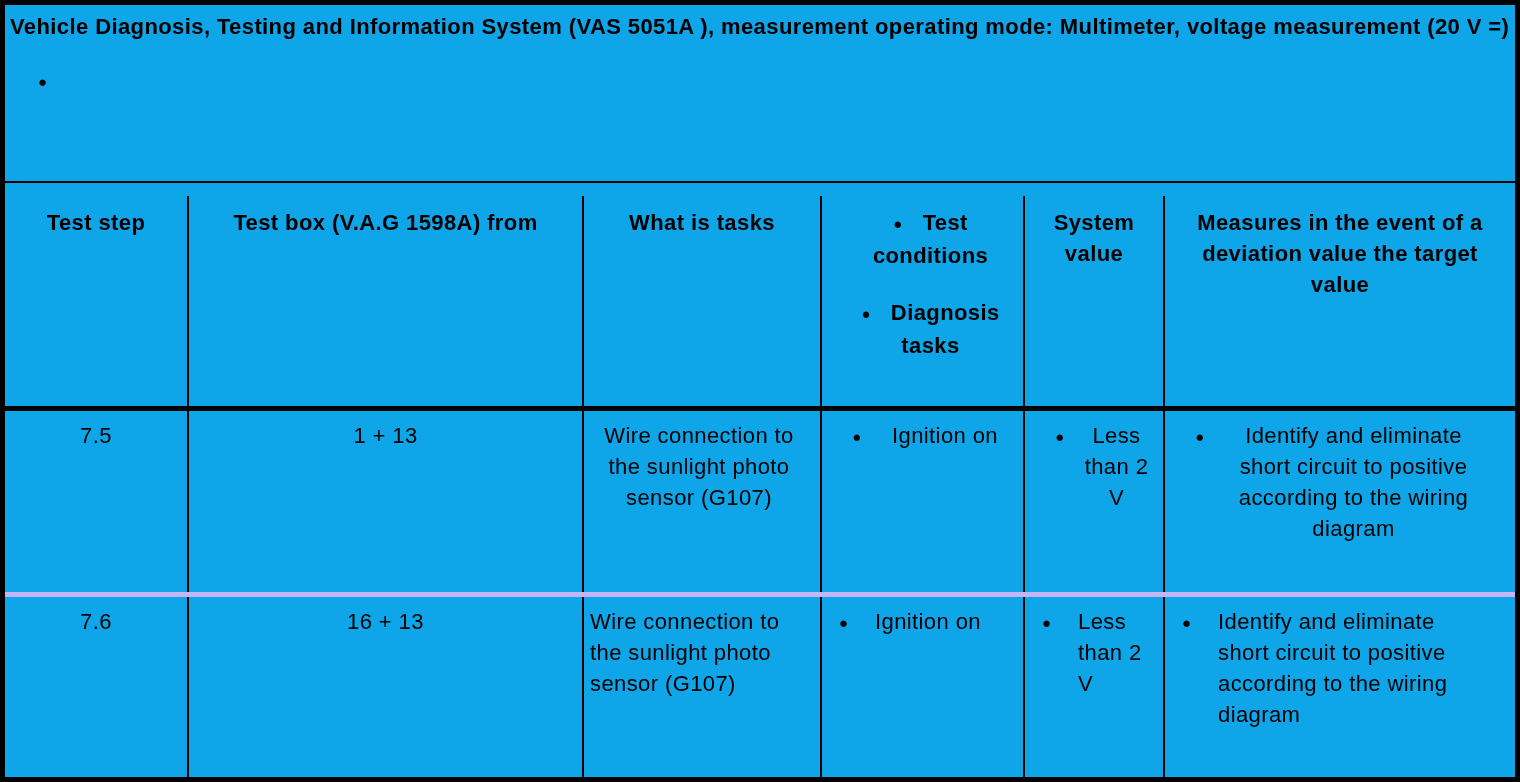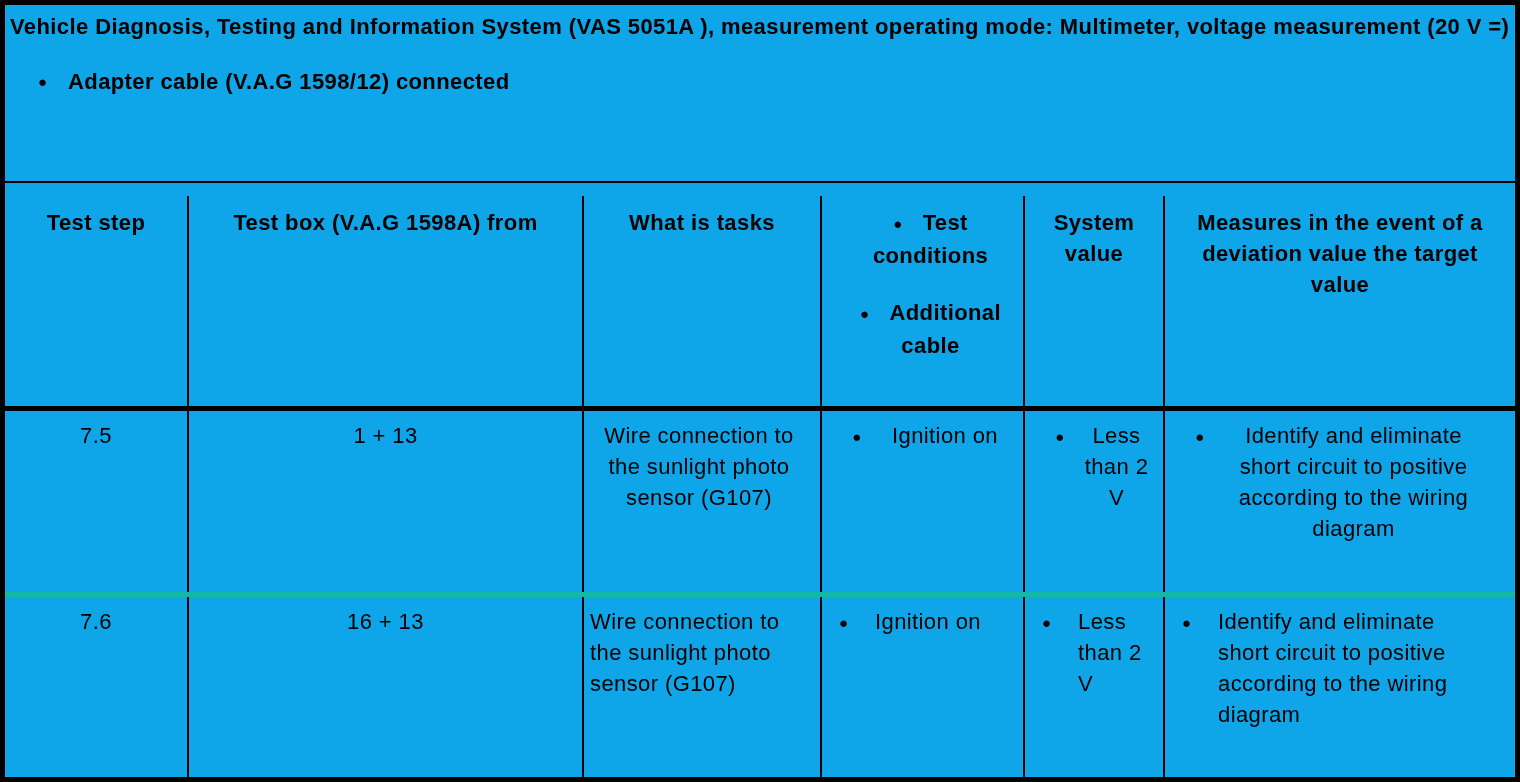--- a/index.html
+++ b/index.html
@@ -18,21 +18,21 @@
   .intro-bullet-row .dot-col { flex:0 0 30px; margin-left:28px; font-size:19px; }
   .intro-bullet-row .bullet-text { font-weight:bold; }
 
   .tablewrap { flex:1 1 auto; display:flex; }
   table { border-collapse:collapse; table-layout:fixed; width:100%; height:100%;margin-top:13px; }
   th, td { border:2px solid #000; vertical-align:top; box-sizing:border-box; padding:0; }
   th { font-weight:bold; text-align:center; padding:11px 8px 0 8px; }
   thead th { border-top:none; border-bottom:5px solid #000; }
   th:first-child, td:first-child { border-left:none; }
   th:last-child, td:last-child { border-right:none; }
-  tbody tr:first-child td { border-bottom:5px solid #14b8a6;text-align:center; }
+  tbody tr:first-child td { border-bottom:5px solid #c4b5fd;text-align:center; }
   tbody tr:last-child td { border-bottom:none; }
   thead tr { height:212px; }
   tbody tr:first-child { height:186px; }
 
   td.c-step, td.c-jack { text-align:center; padding-top:9px; }
   td.c-what { text-align:left; padding:9px 12px 0 6px; }
   td.c-bullets { padding:9px 8px 0 17px; }
   td.c-measures { padding-right:26px; }
 
   .li { display:flex; }
@@ -47,42 +47,41 @@
 </style>
 </head>
 <body>
 
 <div class="page">
 
   <div class="intro">
     <div class="doc-title">Vehicle Diagnosis, Testing and Information System (VAS 5051A ), measurement operating mode: Multimeter, voltage measurement (20 V =)</div>
     <div class="intro-bullet-row">
       <span class="dot-col"><span class="dot">●</span></span>
-      <span class="bullet-text">Adapter cable (V.A.G 1598/12) connected</span>
     </div>
   </div>
 
   <div class="tablewrap">
   <table>
     <colgroup>
       <col style="width:183px">
           <col style="width:395px">
           <col style="width:238px">
       <col style="width:203px">
           <col style="width:140px">
           <col>
     </colgroup>
     <thead>
       <tr>
         <th>Test step</th>
         <th>Test box (V.A.G 1598A) from</th>
         <th>What is tasks</th>
         <th class="h-conditions">
           <div class="hli"><span class="dot">●</span><span>Test conditions</span></div>
-          <div class="hli"><span class="dot">●</span><span>Additional cable</span></div>
+          <div class="hli"><span class="dot">●</span><span>Diagnosis tasks</span></div>
         </th>
         <th>System value</th>
         <th class="h-measures">Measures in the event of a deviation value the target value</th>
       </tr>
     </thead>
     <tbody>
       <tr>
         <td class="c-step">7.5</td>
         <td class="c-jack">1 + 13</td>
         <td class="c-what">Wire connection to the sunlight photo sensor (G107)</td>

